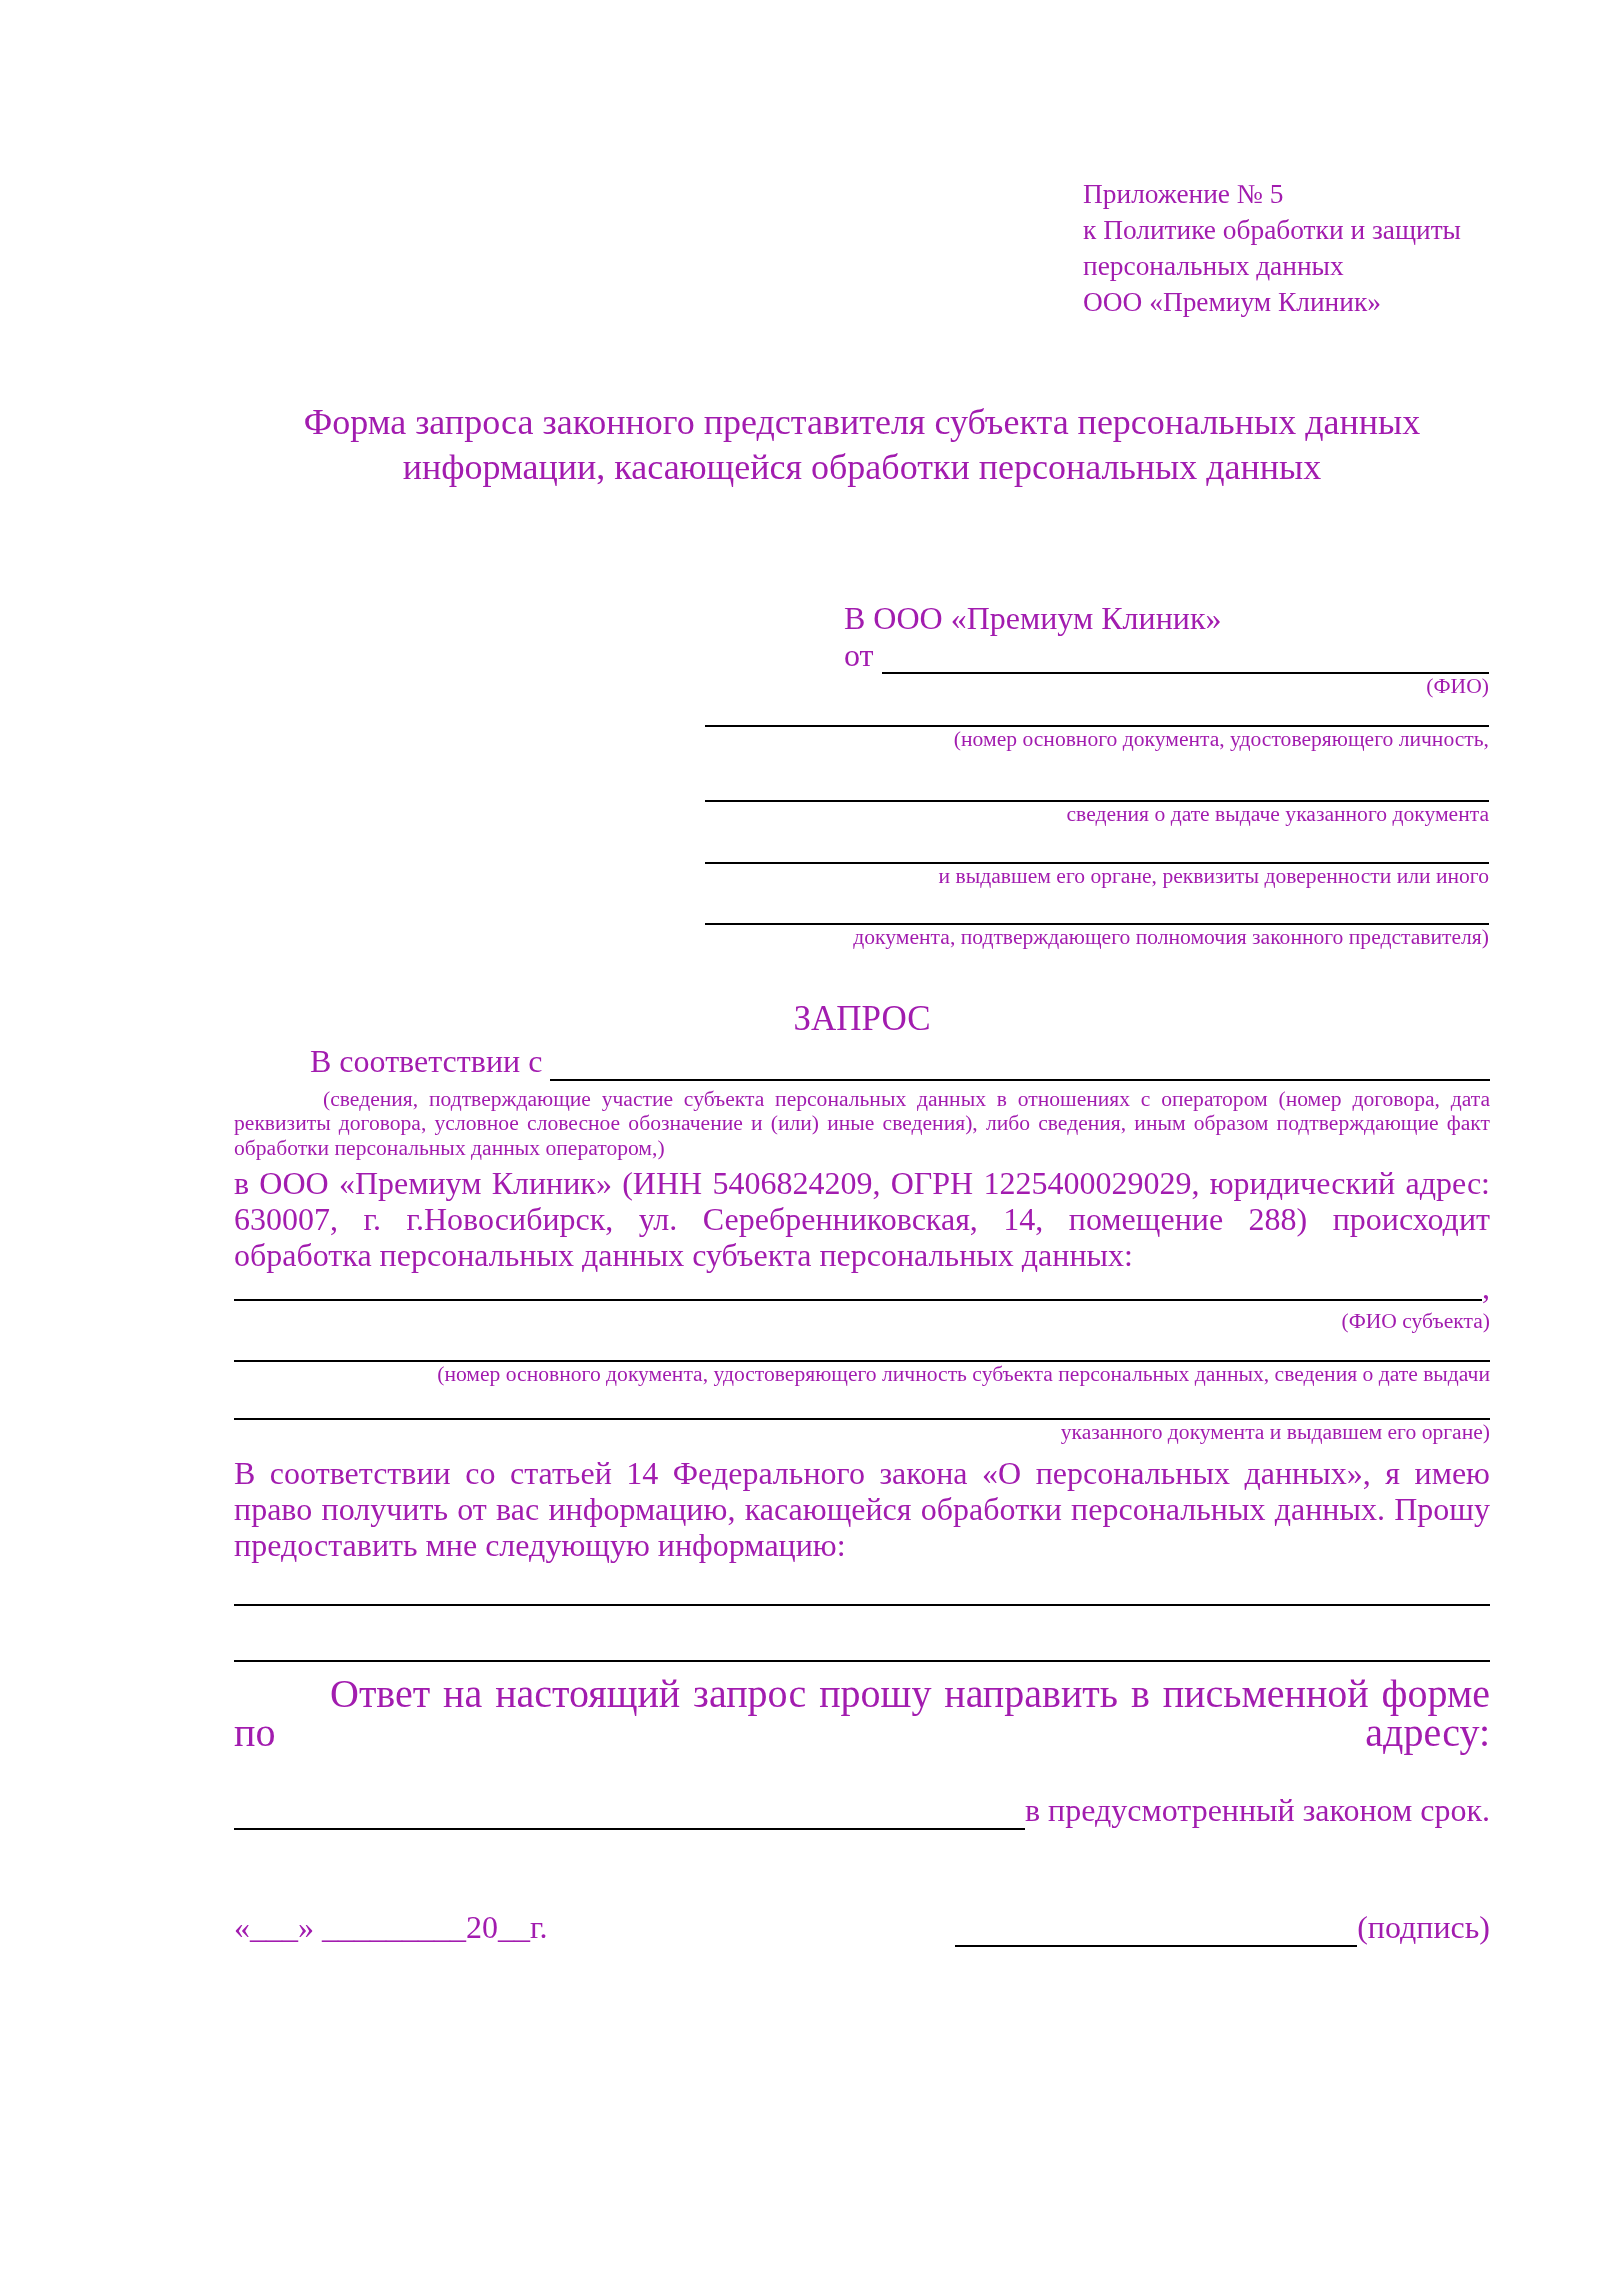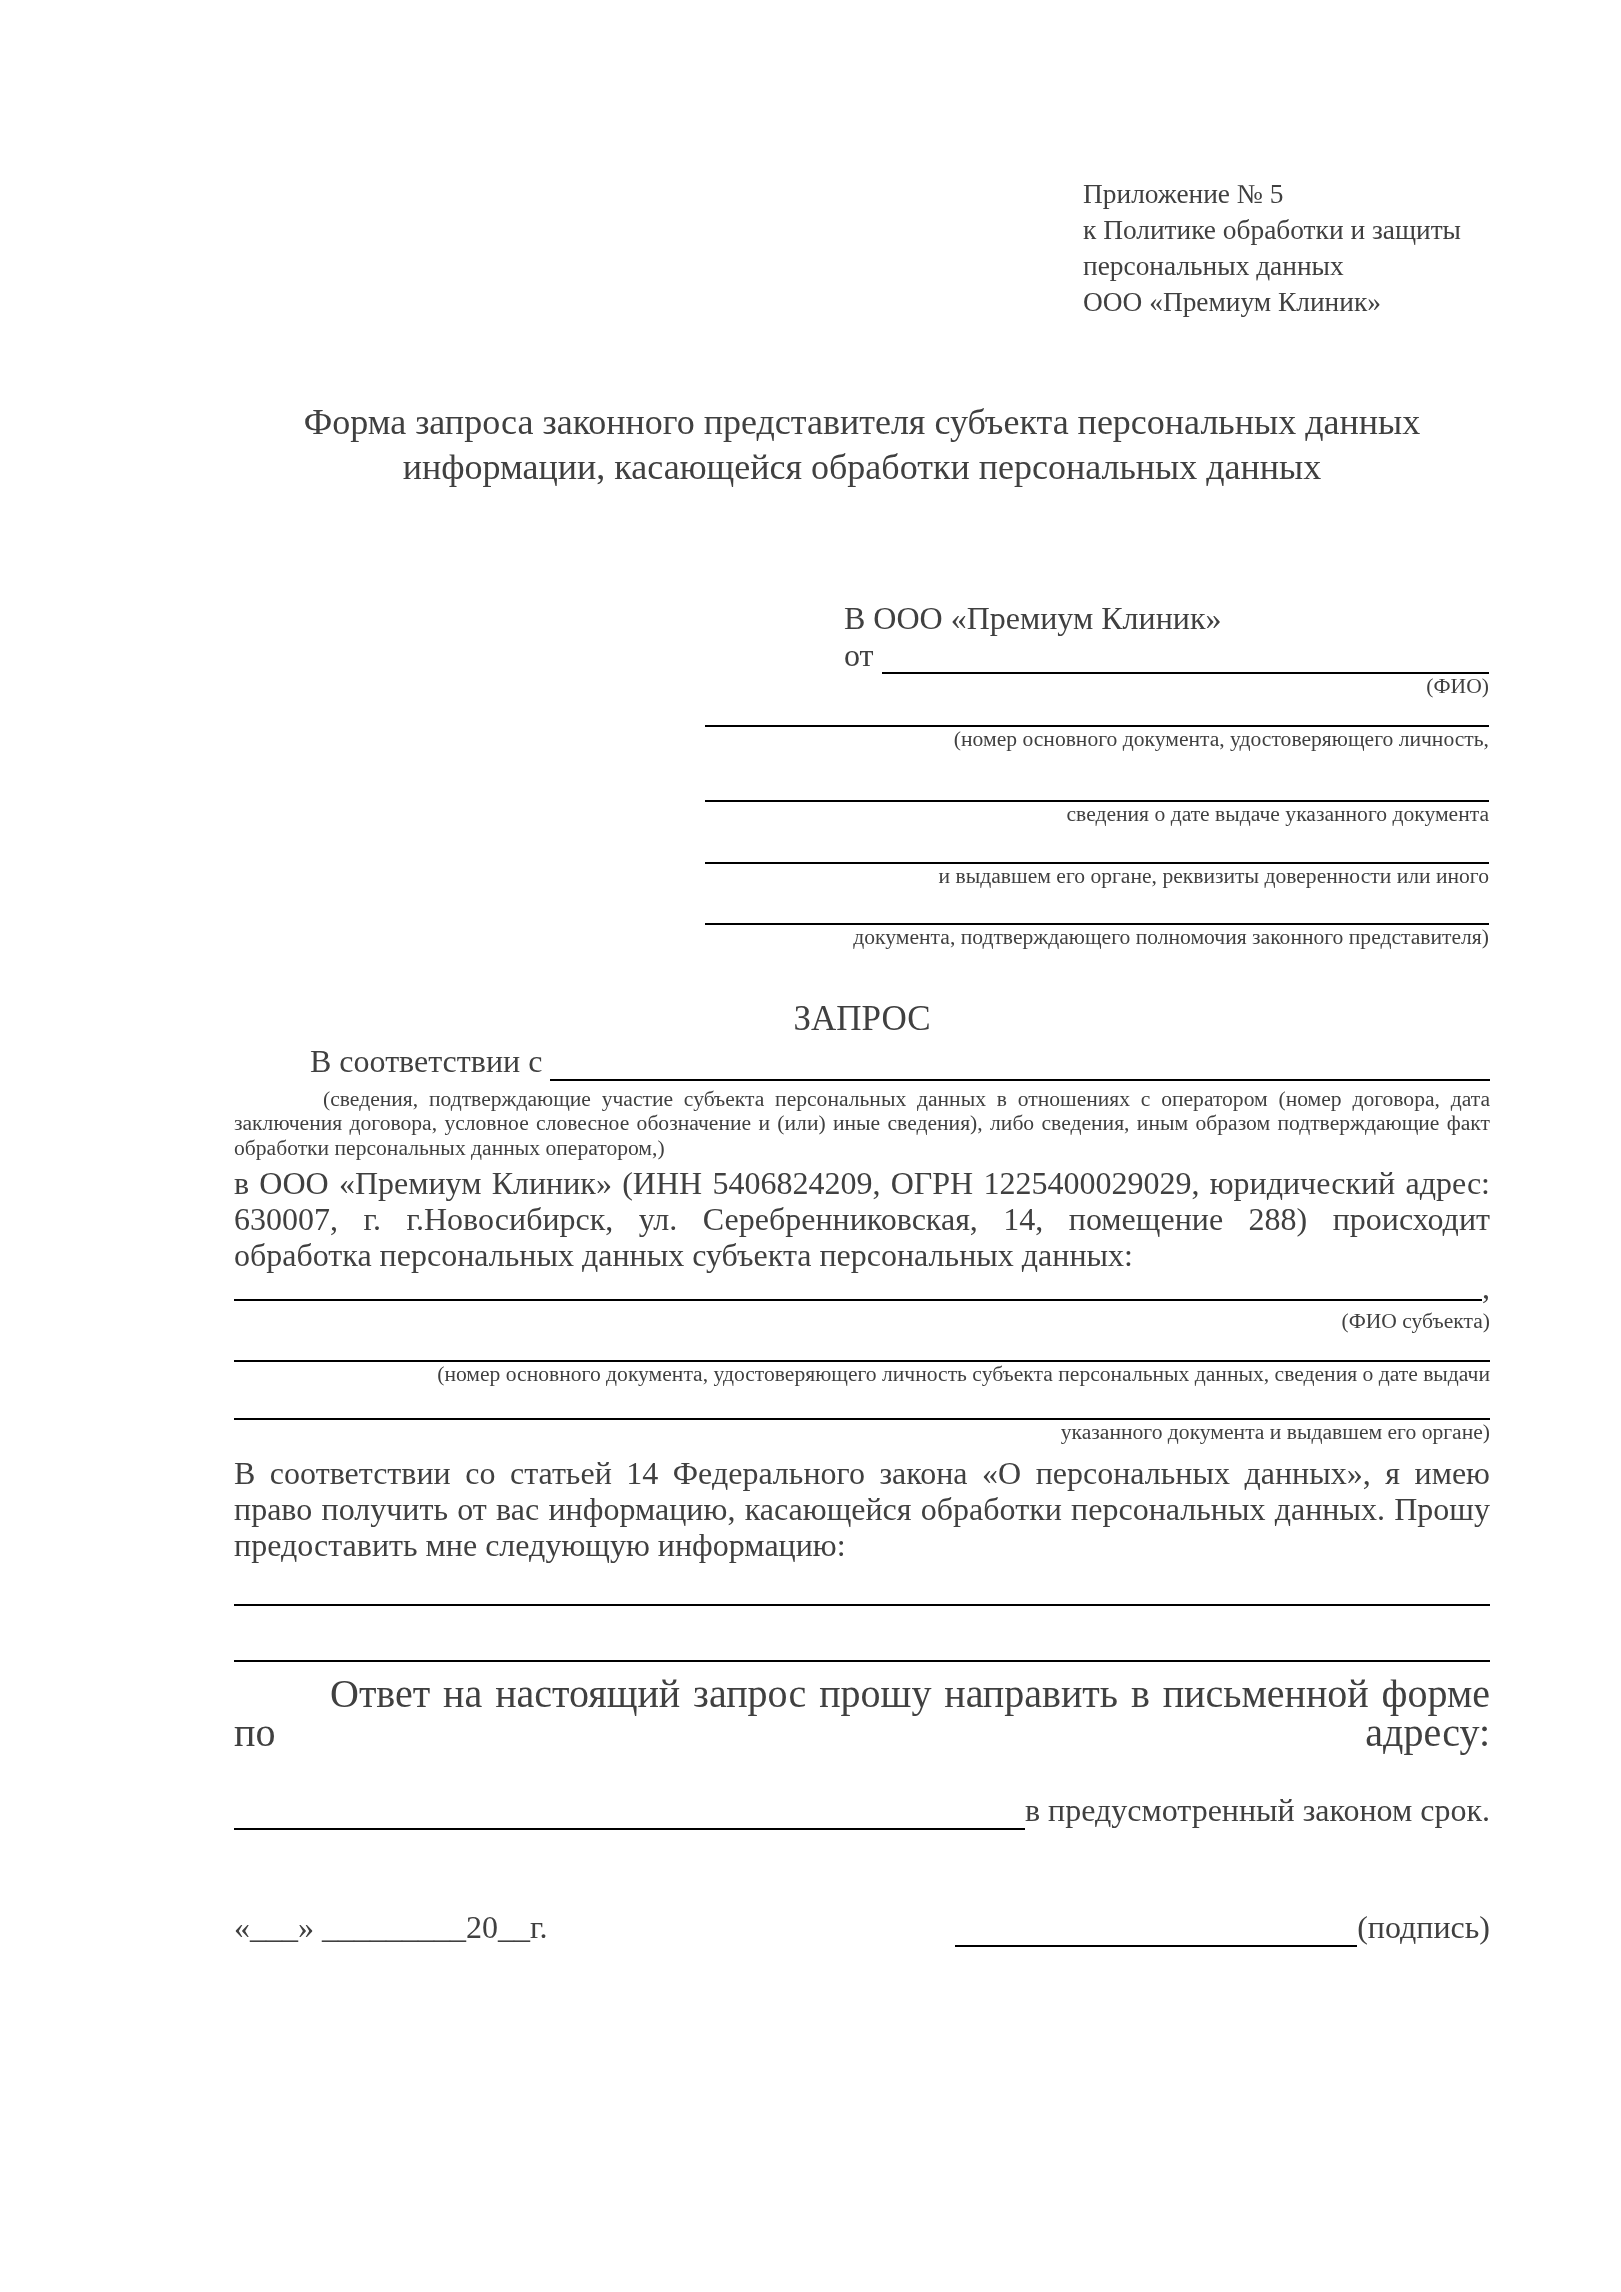--- a/index.html
+++ b/index.html
@@ -1,20 +1,20 @@
 <!DOCTYPE html>
 <html><head>
 <meta charset="utf-8">
 <style>
   html,body { margin:0; padding:0; background:#ffffff; }
   .page {
     position:relative;
     width:1621px; height:2293px;
     background:#ffffff;
-    color:#404040;
+    color:#a21caf;
     font-family:"Liberation Serif","DejaVu Serif",serif;
     box-sizing:border-box;
     padding:176px 131px 0 234px;
     overflow:hidden;
   }
   .appendix {
     margin-left:849px;
     font-size:27.4px; line-height:36px;
     white-space:nowrap;
   }
@@ -100,21 +100,21 @@
     <div class="cap">документа, подтверждающего полномочия законного представителя)</div>
   </div>
 
   <div class="zapros">ЗАПРОС</div>
 
   <div class="intro-row">
     <span class="lbl">В соответствии с </span>
     <span class="blank grow"></span>
   </div>
 
-  <div class="fineprint">(сведения, подтверждающие участие субъекта персональных данных в отношениях с оператором (номер договора, дата заключения договора, условное словесное обозначение и (или) иные сведения), либо сведения, иным образом подтверждающие факт обработки персональных данных оператором,)</div>
+  <div class="fineprint">(сведения, подтверждающие участие субъекта персональных данных в отношениях с оператором (номер договора, дата реквизиты договора, условное словесное обозначение и (или) иные сведения), либо сведения, иным образом подтверждающие факт обработки персональных данных оператором,)</div>
 
   <div class="bodypar">в ООО «Премиум Клиник» (ИНН 5406824209, ОГРН 1225400029029, юридический адрес: 630007, г. г.Новосибирск, ул. Серебренниковская, 14, помещение 288) происходит обработка персональных данных субъекта персональных данных:</div>
 
   <div class="comma-row">
     <span class="blank grow"></span>
     <span>,</span>
   </div>
   <div class="cap fio-subj">(ФИО субъекта)</div>
 
   <div class="fullblank1"></div>

